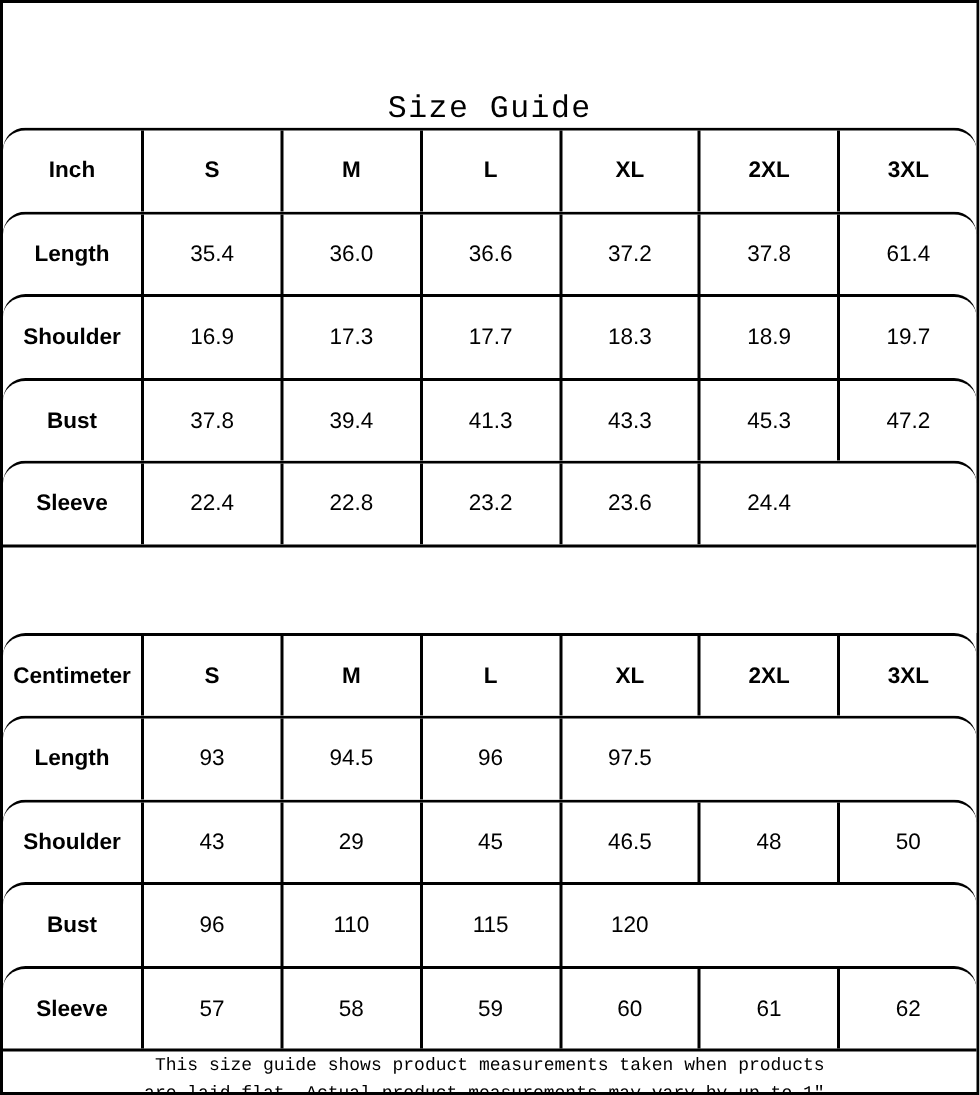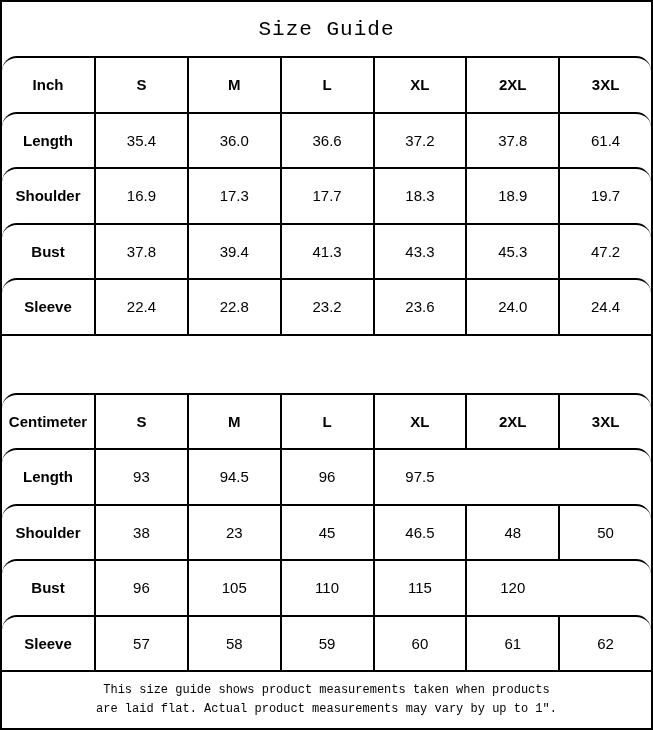--- a/index.html
+++ b/index.html
@@ -13,22 +13,23 @@
     display: flex;
     flex-direction: column;
     font-family: "Liberation Sans", sans-serif;
     color: #000;
   }
 
   .title-row {
     height: 54px;
     flex: 0 0 54px;
     display: flex;
-    align-items: center;
+    align-items: flex-end;
     justify-content: center;
+    margin-top: 29px;
   }
   .title-text {
     font-family: "Liberation Mono", monospace;
     font-size: 21px;
     letter-spacing: 1px;
     color: #000;
   }
 
   .t-row {
     flex: 0 0 55.5px;
@@ -119,21 +120,20 @@
     <div class="cell">45.3</div>
     <div class="cell">47.2</div>
   </div>
 
   <div class="t-row">
     <div class="cell bold">Sleeve</div>
     <div class="cell">22.4</div>
     <div class="cell">22.8</div>
     <div class="cell">23.2</div>
     <div class="cell">23.6</div>
-    <div class="cell">24.0</div>
     <div class="cell">24.4</div>
   </div>
 
   <div class="gap-row"></div>
 
   <div class="t-row">
     <div class="cell bold">Centimeter</div>
     <div class="cell bold">S</div>
     <div class="cell bold">M</div>
     <div class="cell bold">L</div>
@@ -145,32 +145,31 @@
   <div class="t-row">
     <div class="cell bold">Length</div>
     <div class="cell">93</div>
     <div class="cell">94.5</div>
     <div class="cell">96</div>
     <div class="cell">97.5</div>
   </div>
 
   <div class="t-row">
     <div class="cell bold">Shoulder</div>
-    <div class="cell">38</div>
-    <div class="cell">23</div>
+    <div class="cell">43</div>
+    <div class="cell">29</div>
     <div class="cell">45</div>
     <div class="cell">46.5</div>
     <div class="cell">48</div>
     <div class="cell">50</div>
   </div>
 
   <div class="t-row">
     <div class="cell bold">Bust</div>
     <div class="cell">96</div>
-    <div class="cell">105</div>
     <div class="cell">110</div>
     <div class="cell">115</div>
     <div class="cell">120</div>
   </div>
 
   <div class="t-row">
     <div class="cell bold">Sleeve</div>
     <div class="cell">57</div>
     <div class="cell">58</div>
     <div class="cell">59</div>

